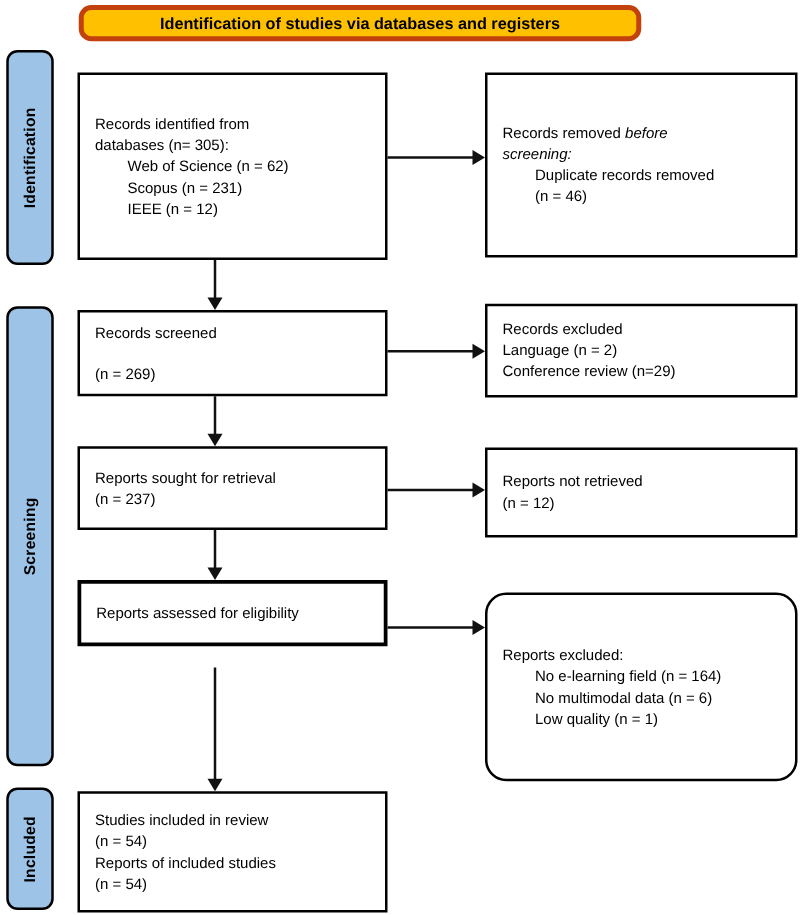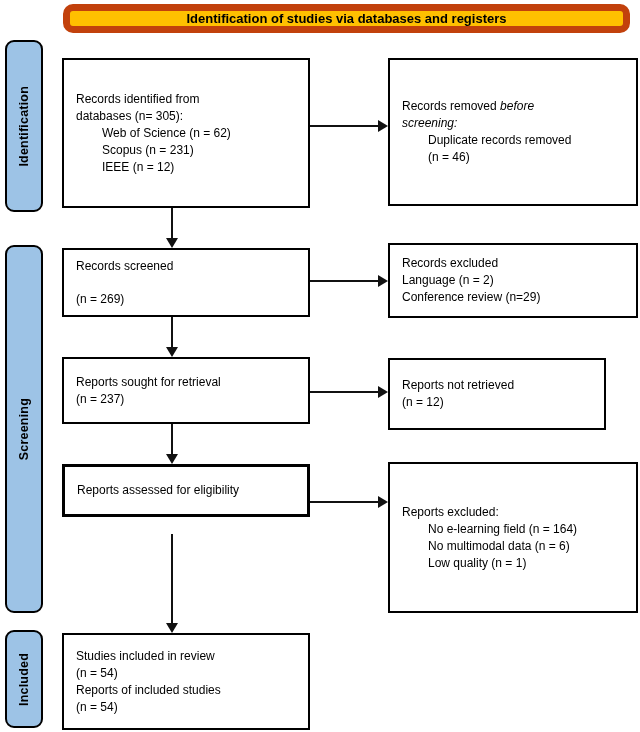--- a/index.html
+++ b/index.html
@@ -2,22 +2,22 @@
 <html><head>
 <meta charset="utf-8">
 <style>
   html,body{margin:0;padding:0;background:#ffffff;}
   #stage{
     position:relative;width:640px;height:732px;background:#ffffff;
     font-family:"Liberation Sans", sans-serif;color:#000;overflow:hidden;
   }
   
   .banner{
-    position:absolute;left:63px;top:4px;width:567px;height:29px;
-    background:#FFC000;border:7px solid #c2410c;border-radius:10px;
+    position:absolute;left:63px;top:4px;width:450px;height:29px;
+    background:#FFC000;border:4px solid #c2410c;border-radius:10px;
     display:flex;align-items:center;justify-content:center;
     font-size:13px;font-weight:bold;box-sizing:border-box;
   }
   
   .side{
     position:absolute;left:5px;width:38px;background:#9DC3E6;
     border:2px solid #000;border-radius:9px;box-sizing:border-box;
     display:flex;align-items:center;justify-content:center;
   }
   .side span{
@@ -97,26 +97,26 @@
     <p class="indent">Duplicate records removed</p>
     <p class="indent">(n = 46)</p>
   </div>
 
   <div class="box" style="left:388px;top:243px;width:250px;height:75px;">
     <p>Records excluded</p>
     <p>Language (n = 2)</p>
     <p>Conference review (n=29)</p>
   </div>
 
-  <div class="box" style="left:388px;top:358px;width:218px;height:72px;">
+  <div class="box" style="left:388px;top:358px;width:250px;height:72px;">
     <p>Reports not retrieved</p>
     <p>(n = 12)</p>
   </div>
 
-  <div class="box" style="left:388px;top:462px;width:250px;height:151px;">
+  <div class="box" style="left:388px;top:474px;width:250px;height:151px;border-radius:17px;">
     <p>Reports excluded:</p>
     <p class="indent">No e-learning field (n = 164)</p>
     <p class="indent">No multimodal data (n = 6)</p>
     <p class="indent">Low quality (n = 1)</p>
   </div>
 
   <div>
     <div class="vline" style="left:171px;top:208px;height:32px;"></div>
     <div class="vhead" style="left:166px;top:238px;"></div>
   </div>

